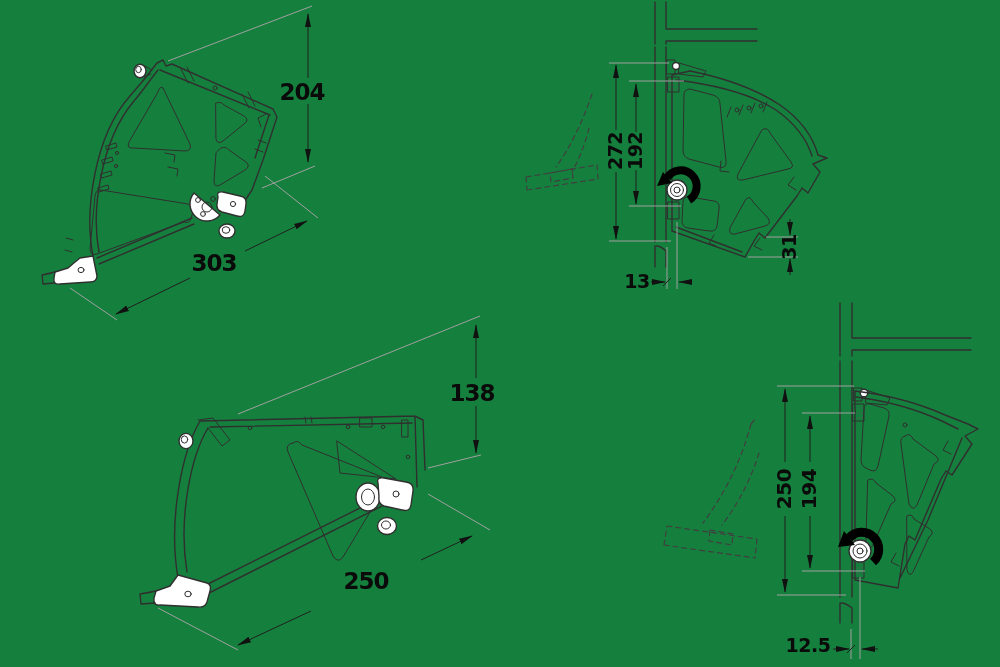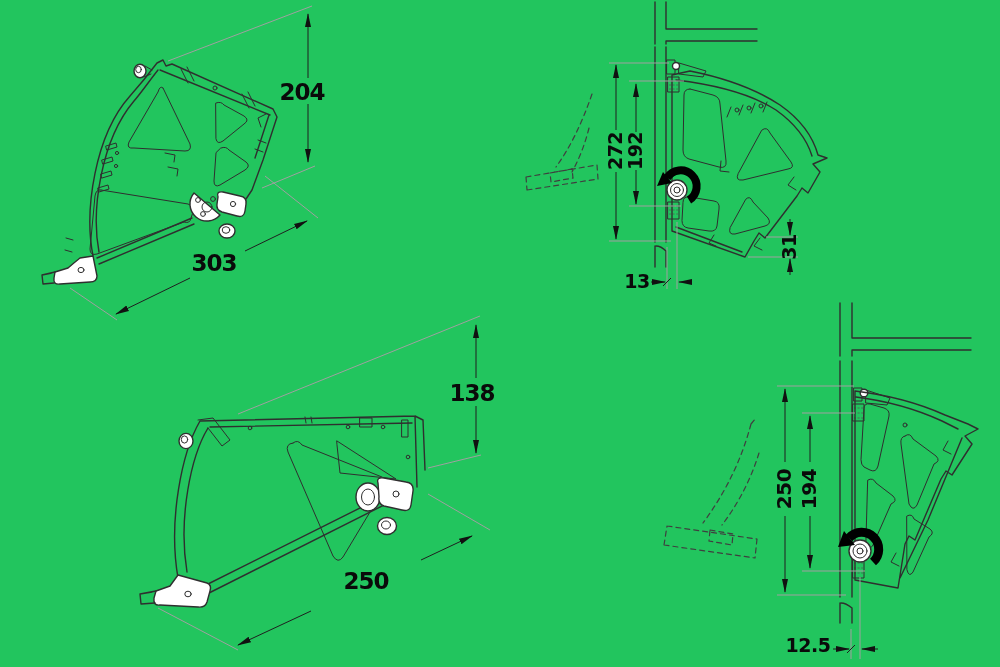--- a/index.html
+++ b/index.html
@@ -1,16 +1,16 @@
 <!DOCTYPE html>
 <html><head>
 <meta charset="utf-8">
 <style>
   html,body{margin:0;padding:0;background:#ffffff;}
-  .canvas{position:relative;width:1000px;height:667px;background:#22c55e;overflow:hidden;
+  .canvas{position:relative;width:1000px;height:667px;background:#15803d;overflow:hidden;
           font-family:"DejaVu Sans","Liberation Sans",sans-serif;}
   svg{position:absolute;left:0;top:0;}
   .ln{fill:none;stroke:#2f2f2f;stroke-width:1.4;stroke-linecap:round;stroke-linejoin:round;}
   .tn{fill:none;stroke:#2f2f2f;stroke-width:1;stroke-linecap:round;stroke-linejoin:round;}
   .wf{fill:#ffffff;stroke:#2f2f2f;stroke-width:1.4;stroke-linejoin:round;}
   .dim{fill:none;stroke:#1f1f1f;stroke-width:1;}
   .ext{fill:none;stroke:#a0a0a0;stroke-width:1;}
   .dash{fill:none;stroke:#3f3f3f;stroke-width:1.2;stroke-dasharray:5 4;stroke-linecap:round;}
   .knurl{fill:none;stroke:#555;stroke-width:.8;stroke-dasharray:2 1.6;}
   .blk{fill:#000000;stroke:none;}

